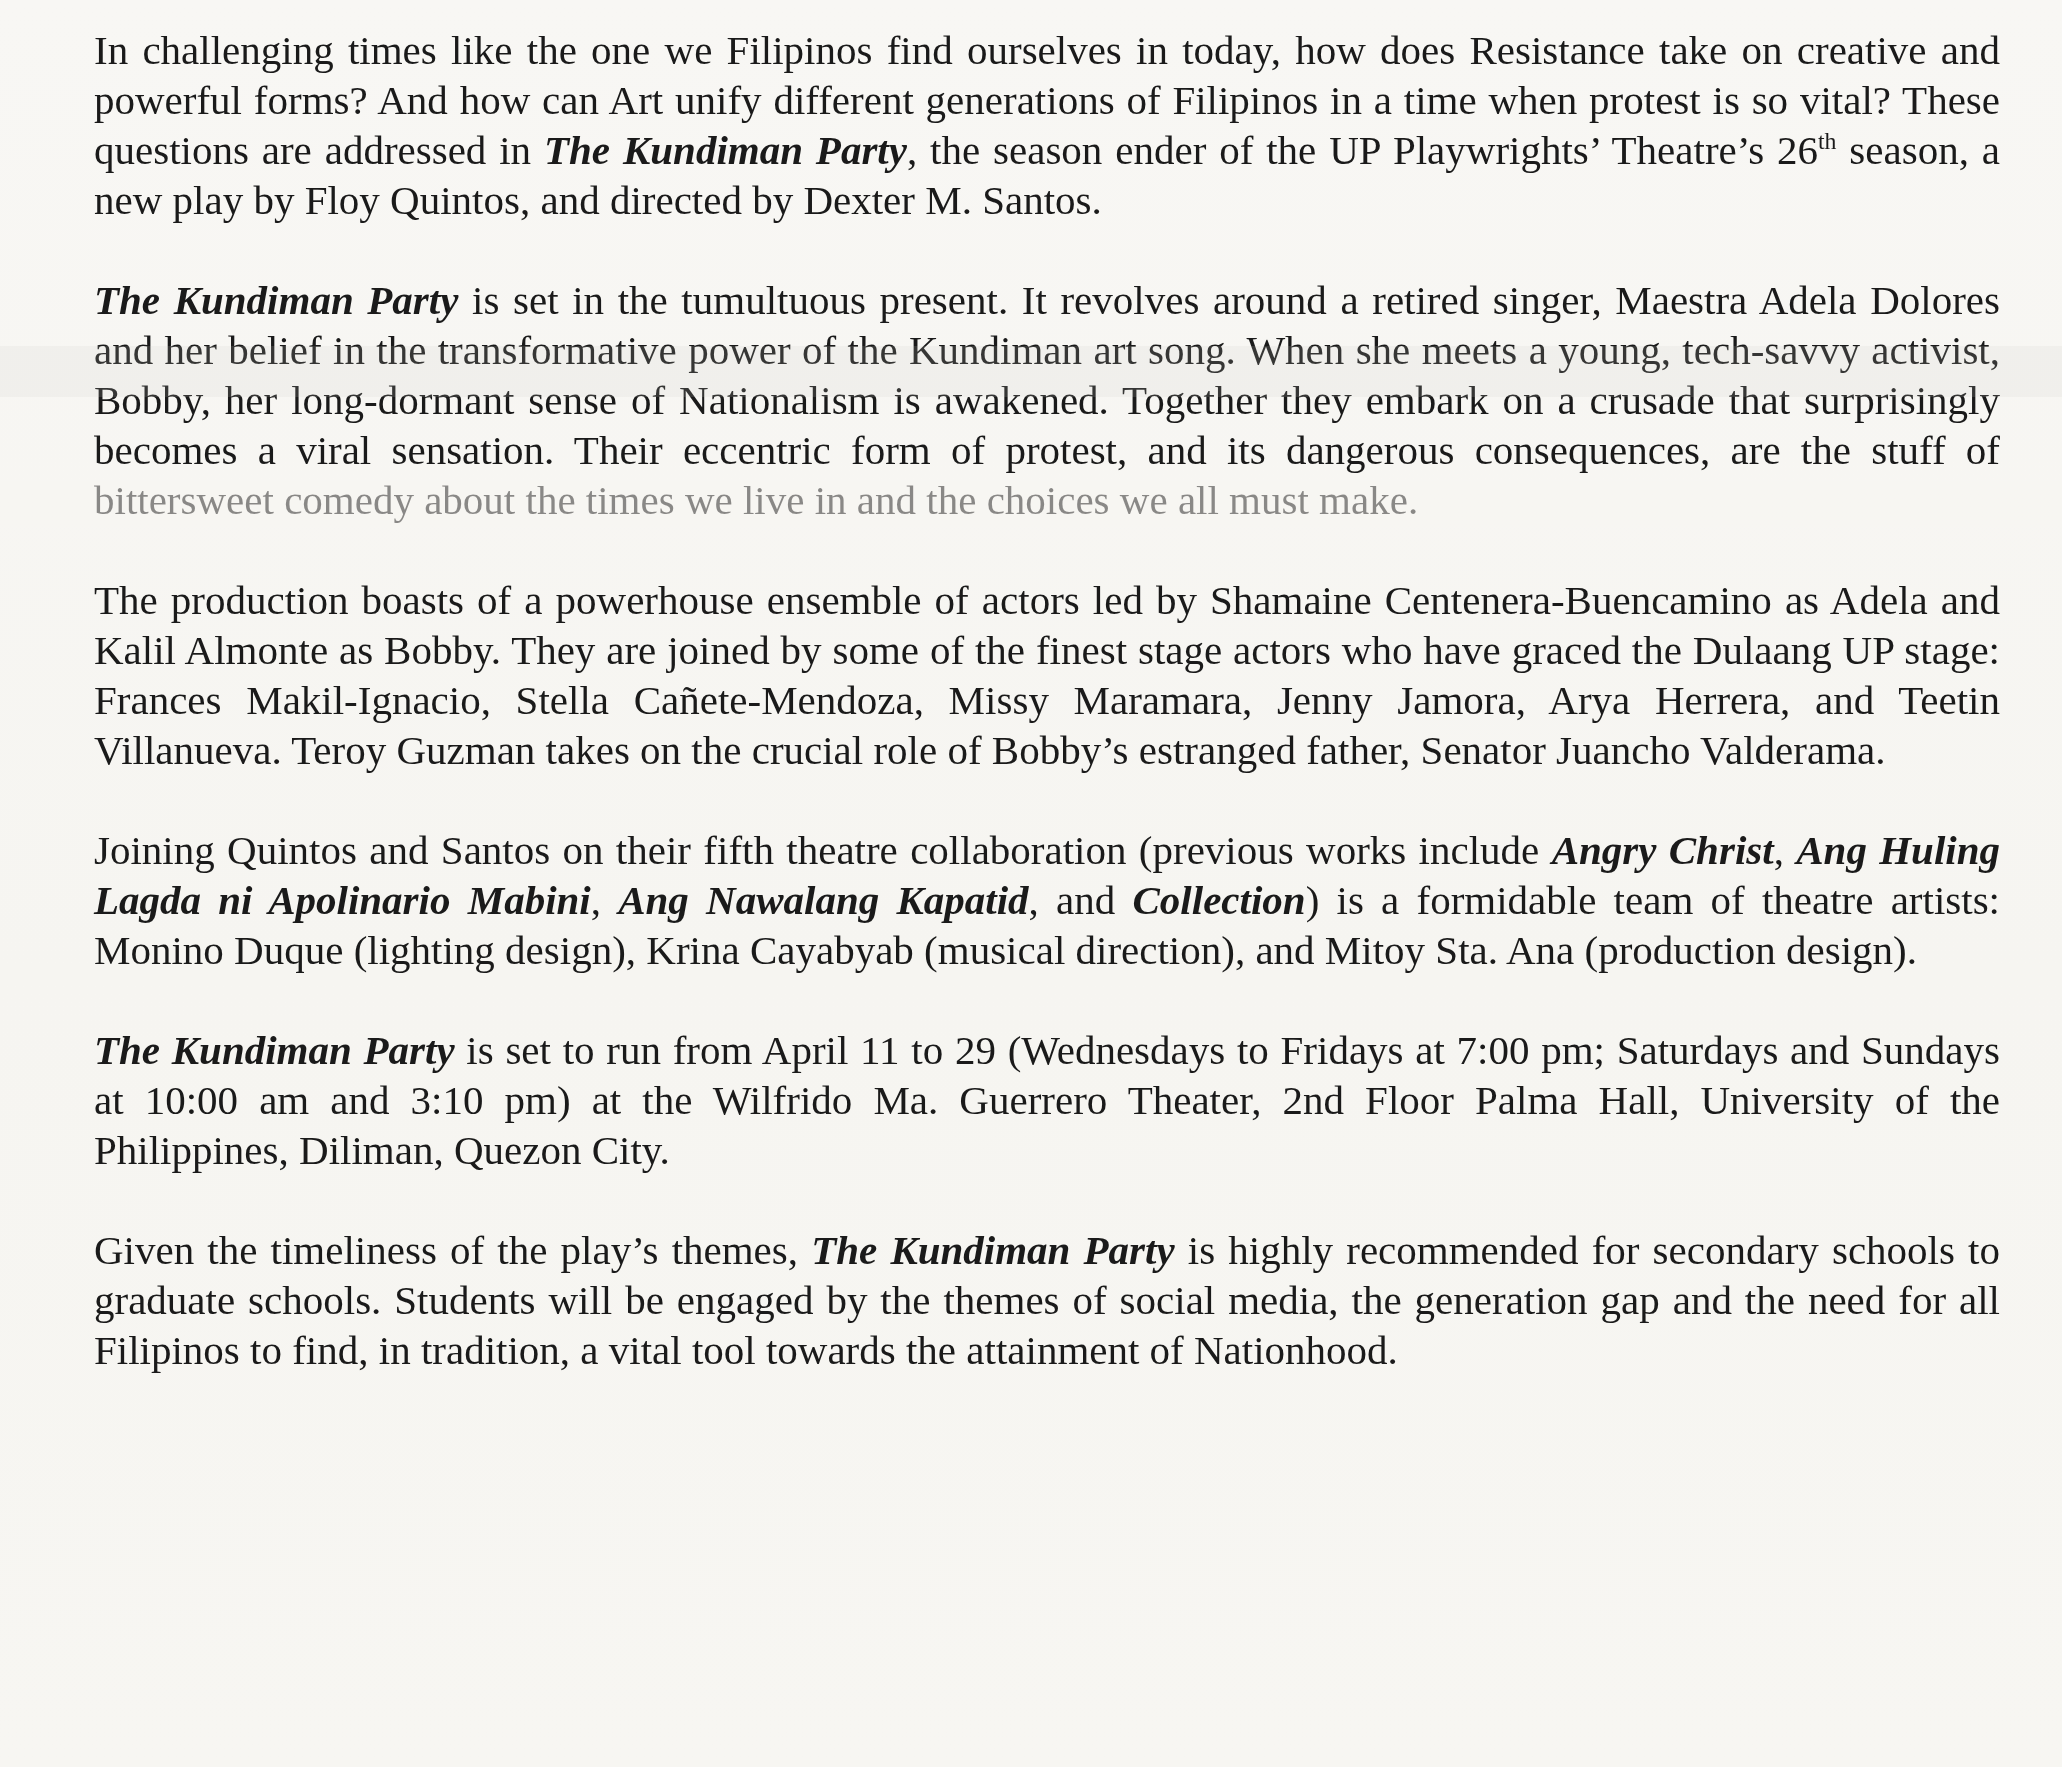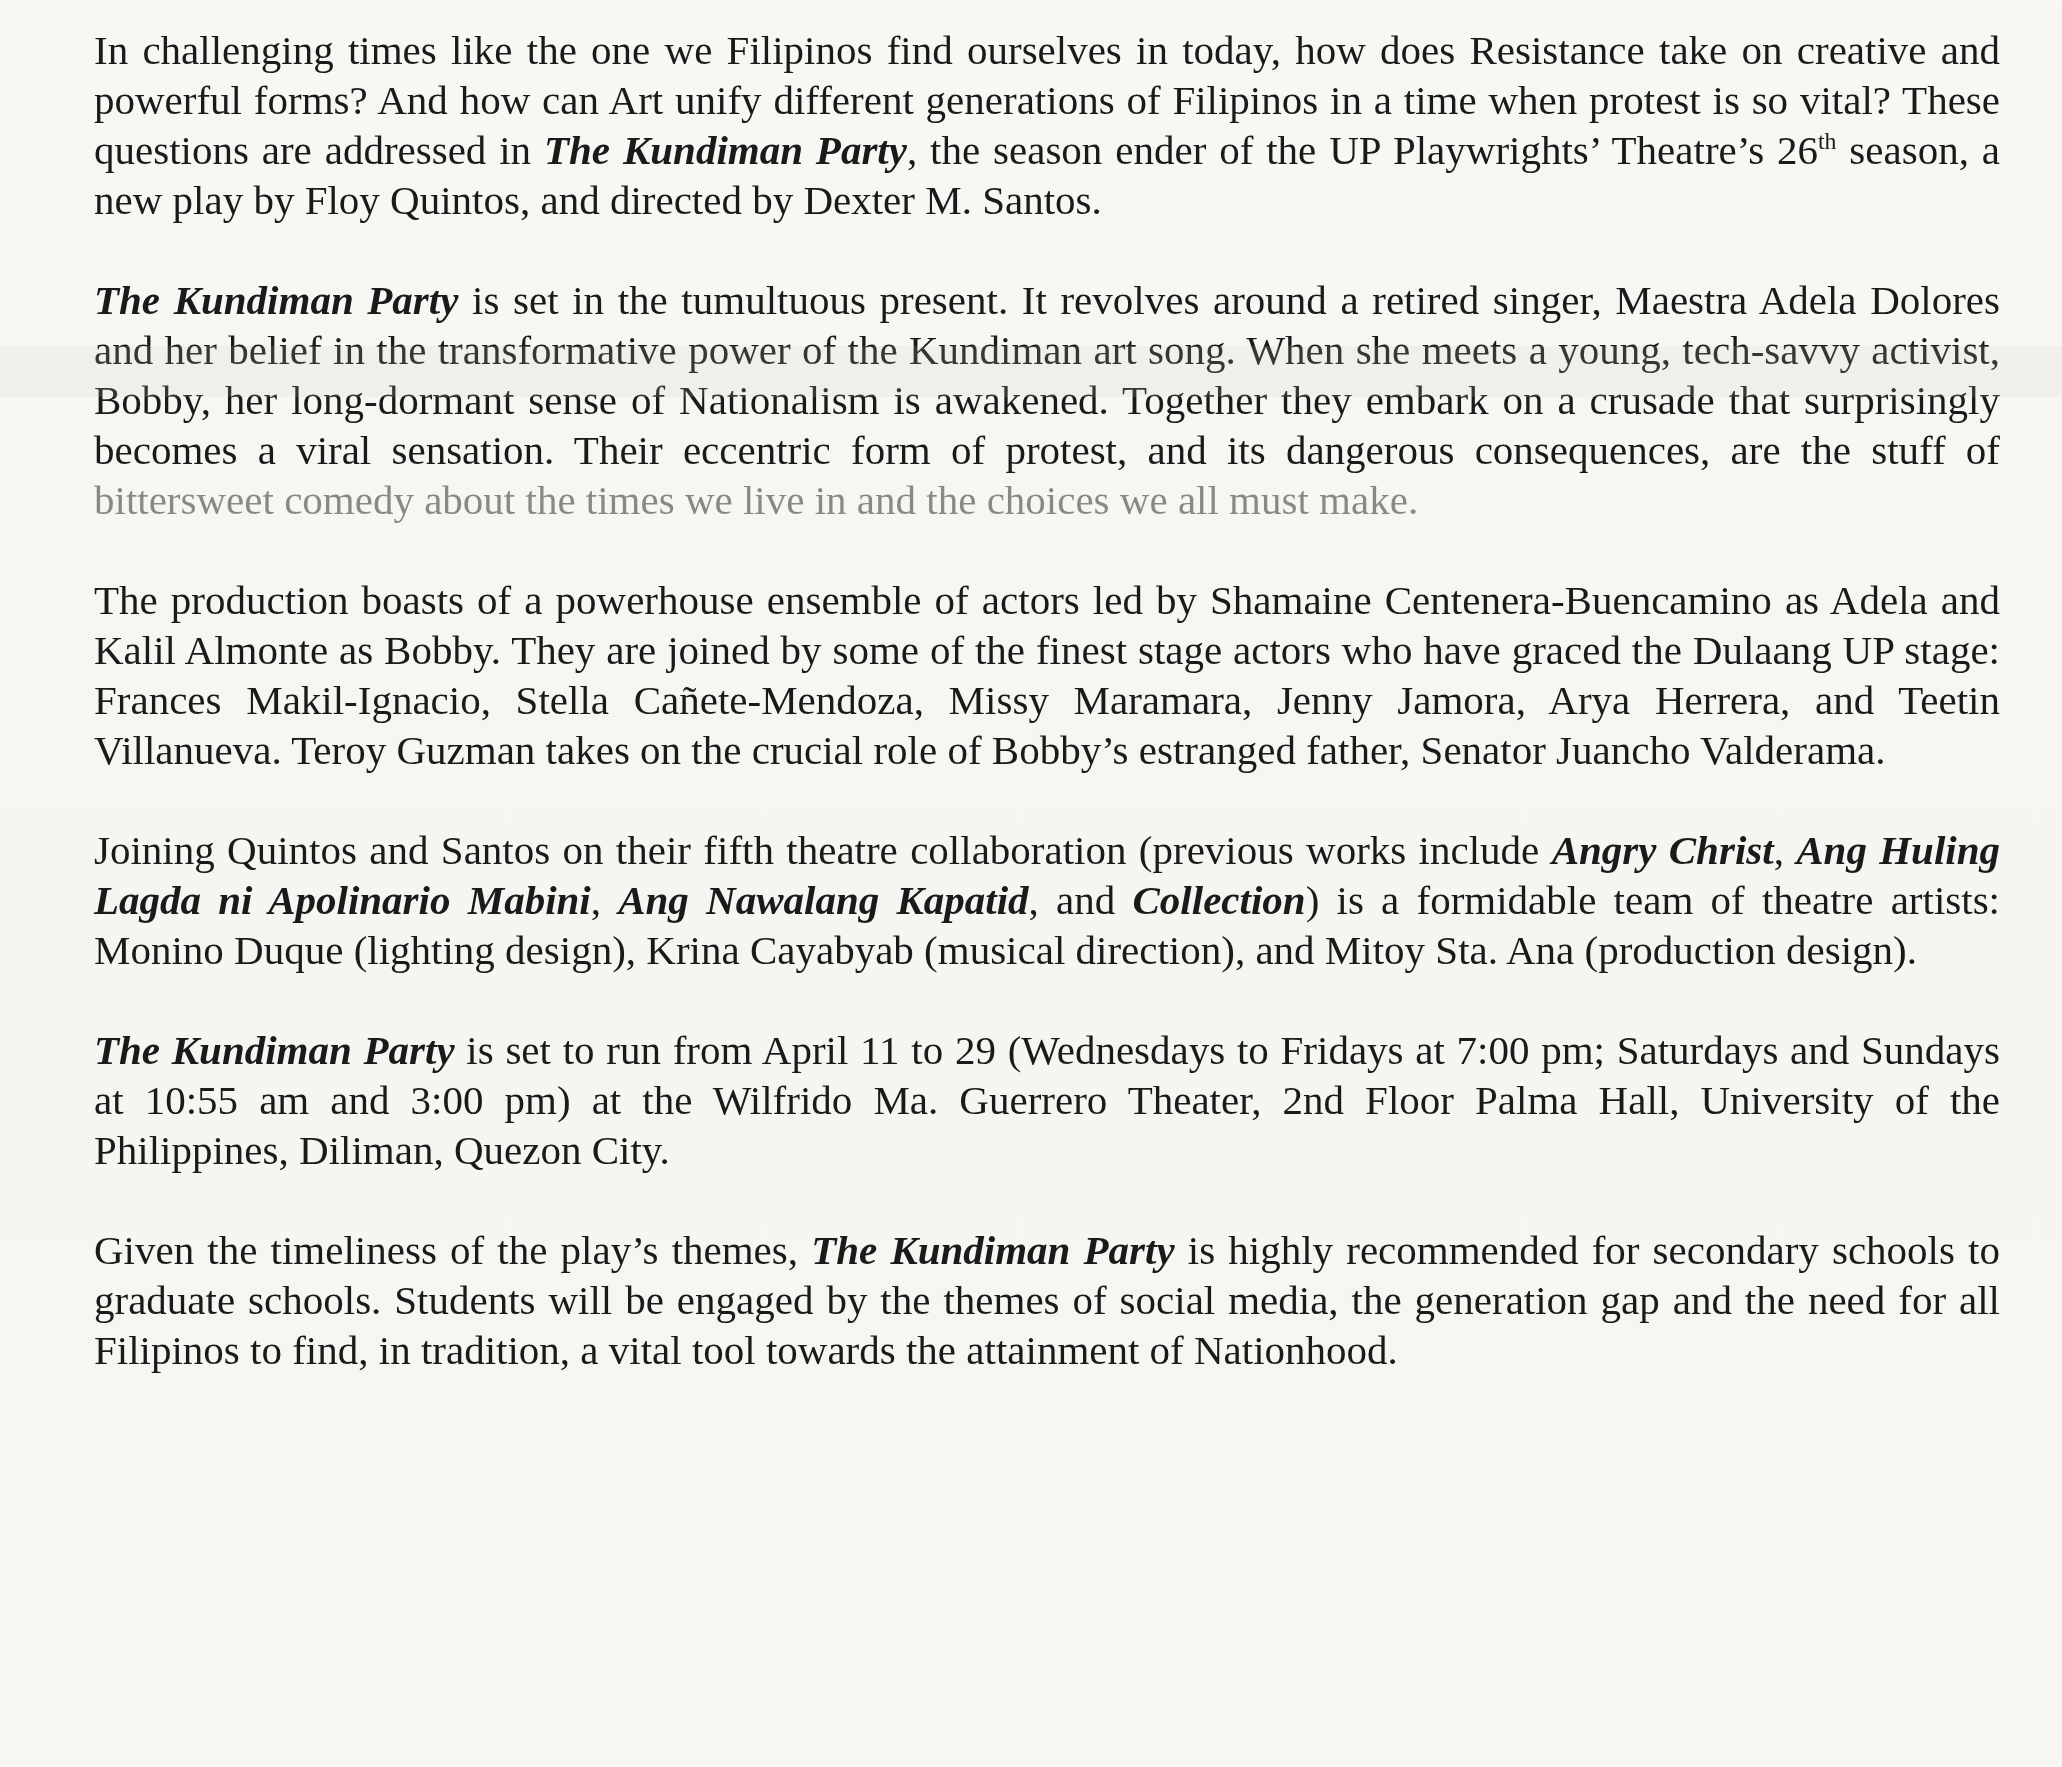--- a/index.html
+++ b/index.html
@@ -67,19 +67,19 @@
 </style>
 </head>
 <body>
 
 <div class="page">
   <div class="doc-body" id="doc-body" style="color: rgb(26, 26, 26);">
       <p class="para"><span class="seg-normal">In challenging times like the one we Filipinos find ourselves in today, how does Resistance take on creative and powerful forms? And how can Art unify different generations of Filipinos in a time when protest is so vital? These questions are addressed in </span><span class="seg-bold-italic">The Kundiman Party</span><span class="seg-normal">, the season ender of the UP Playwrights’ Theatre’s 26</span><sup class="seg-superscript">th</sup><span class="seg-normal"> season, a new play by Floy Quintos, and directed by Dexter M. Santos.</span></p>
       <p class="para"><span class="seg-bold-italic">The Kundiman Party</span><span class="seg-normal"> is set in the tumultuous present. It revolves around a retired singer, Maestra Adela Dolores and her belief in the transformative power of the Kundiman art song. When she meets a young, tech-savvy activist, Bobby, her long-dormant sense of Nationalism is awakened. Together they embark on a crusade that surprisingly becomes a viral sensation. Their eccentric form of protest, and its dangerous consequences, are the stuff of bittersweet comedy about the times we live in and the choices we all must make.</span></p>
       <p class="para"><span class="seg-normal">The production boasts of a powerhouse ensemble of actors led by Shamaine Centenera-Buencamino as Adela and Kalil Almonte as Bobby. They are joined by some of the finest stage actors who have graced the Dulaang UP stage: Frances Makil-Ignacio, Stella Cañete-Mendoza, Missy Maramara, Jenny Jamora, Arya Herrera, and Teetin Villanueva. Teroy Guzman takes on the crucial role of Bobby’s estranged father, Senator Juancho Valderama.</span></p>
       <p class="para"><span class="seg-normal">Joining Quintos and Santos on their fifth theatre collaboration (previous works include </span><span class="seg-italic">Angry Christ</span><span class="seg-normal">, </span><span class="seg-italic">Ang Huling Lagda ni Apolinario Mabini</span><span class="seg-normal">, </span><span class="seg-italic">Ang Nawalang Kapatid</span><span class="seg-normal">, and </span><span class="seg-italic">Collection</span><span class="seg-normal">) is a formidable team of theatre artists: Monino Duque (lighting design), Krina Cayabyab (musical direction), and Mitoy Sta. Ana (production design).</span></p>
-      <p class="para"><span class="seg-bold-italic">The Kundiman Party</span><span class="seg-normal"> is set to run from April 11 to 29 (Wednesdays to Fridays at 7:00 pm; Saturdays and Sundays at 10:55 am and 3:00 pm) at the Wilfrido Ma. Guerrero Theater, 2nd Floor Palma Hall, University of the Philippines, Diliman, Quezon City.</span></p>
+      <p class="para"><span class="seg-bold-italic">The Kundiman Party</span><span class="seg-normal"> is set to run from April 11 to 29 (Wednesdays to Fridays at 7:00 pm; Saturdays and Sundays at 10:00 am and 3:10 pm) at the Wilfrido Ma. Guerrero Theater, 2nd Floor Palma Hall, University of the Philippines, Diliman, Quezon City.</span></p>
       <p class="para"><span class="seg-normal">Given the timeliness of the play’s themes, </span><span class="seg-bold-italic">The Kundiman Party</span><span class="seg-normal"> is highly recommended for secondary schools to graduate schools. Students will be engaged by the themes of social media, the generation gap and the need for all Filipinos to find, in tradition, a vital tool towards the attainment of Nationhood.</span></p>
     </div>
   <div class="scan-haze"></div>
   <div class="scan-fade-band"></div>
 </div>
 
 
 </body></html>

